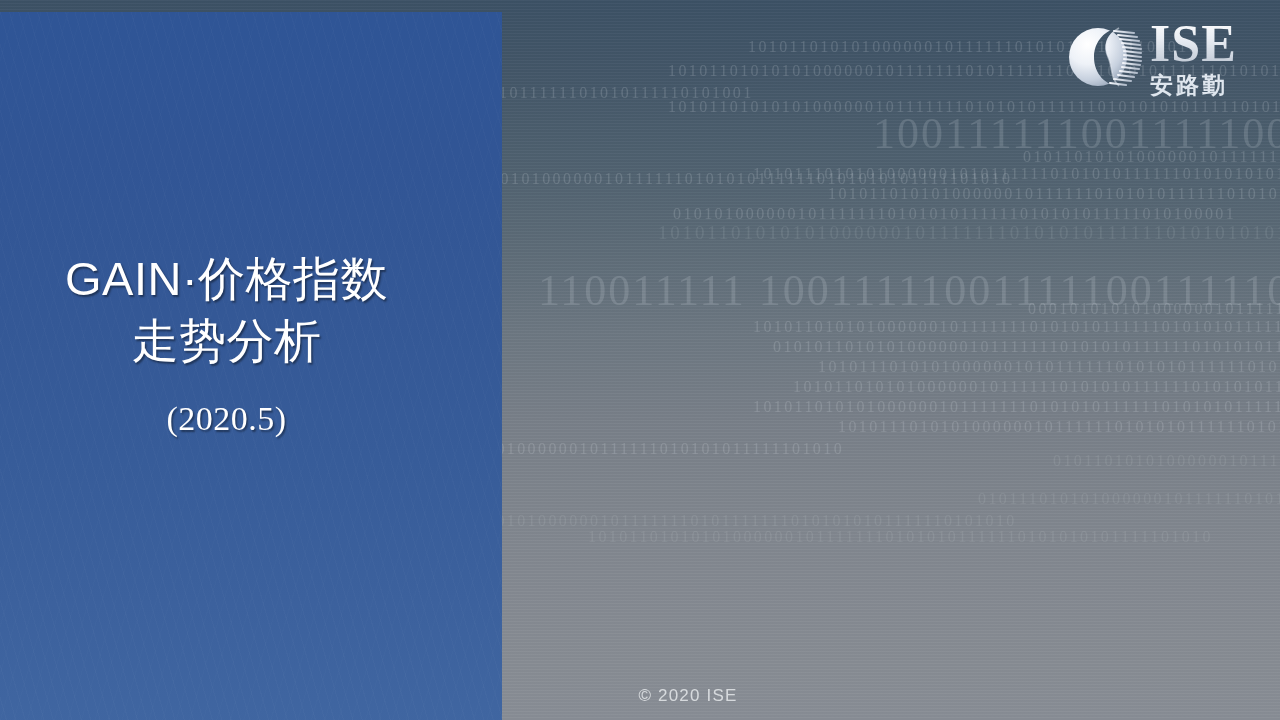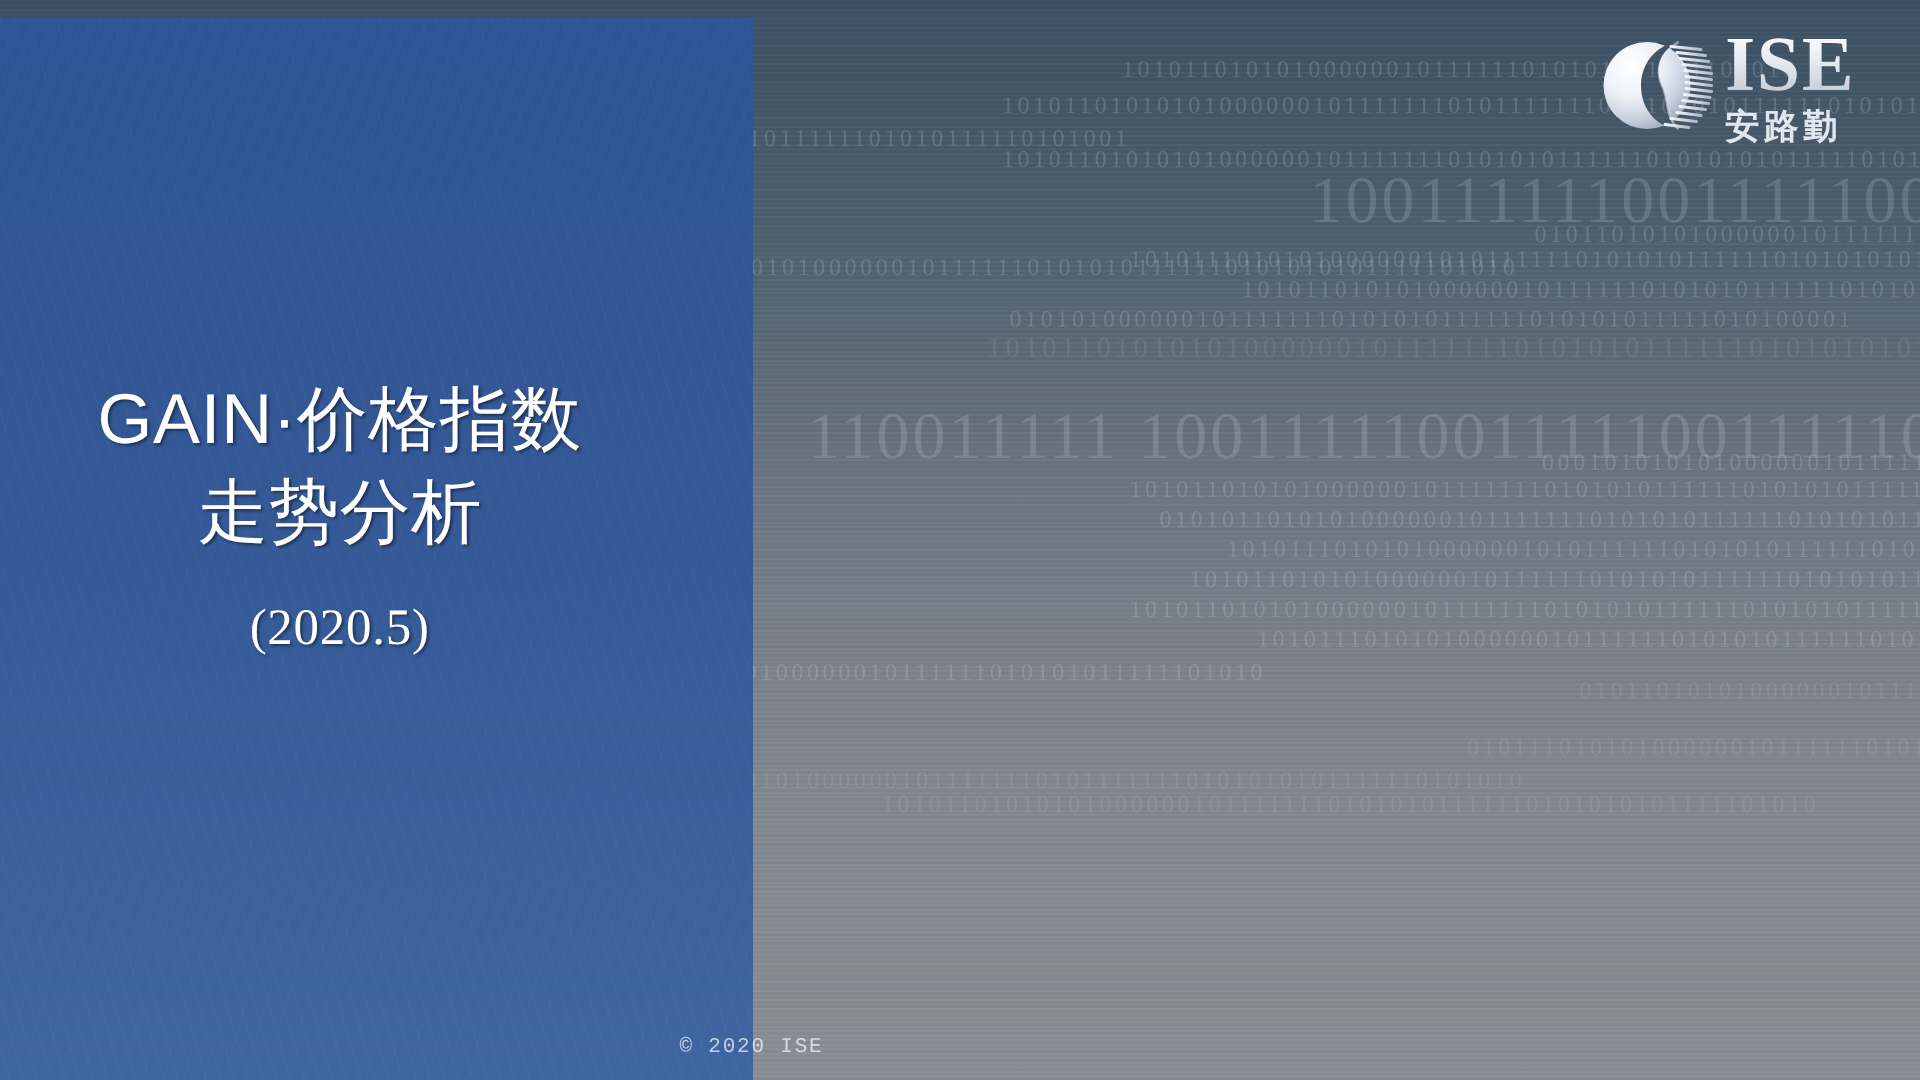--- a/index.html
+++ b/index.html
@@ -168,22 +168,23 @@
     margin-top: 4px;
     color: #dfe6ee;
   }
 
   
   .footer {
     position: absolute;
     left: 453px;
     bottom: 14px;
     width: 470px;
-    font-family: Liberation Mono, monospace;
-    font-size: 14px;
+    text-align: center;
+    font-family: Liberation Sans, sans-serif;
+    font-size: 17px;
     letter-spacing: 1.2px;
     color: rgba(245,248,250,0.72);
     z-index: 8;
   }
 </style>
 </head>
 <body>
 
 <div id="slide">
 

